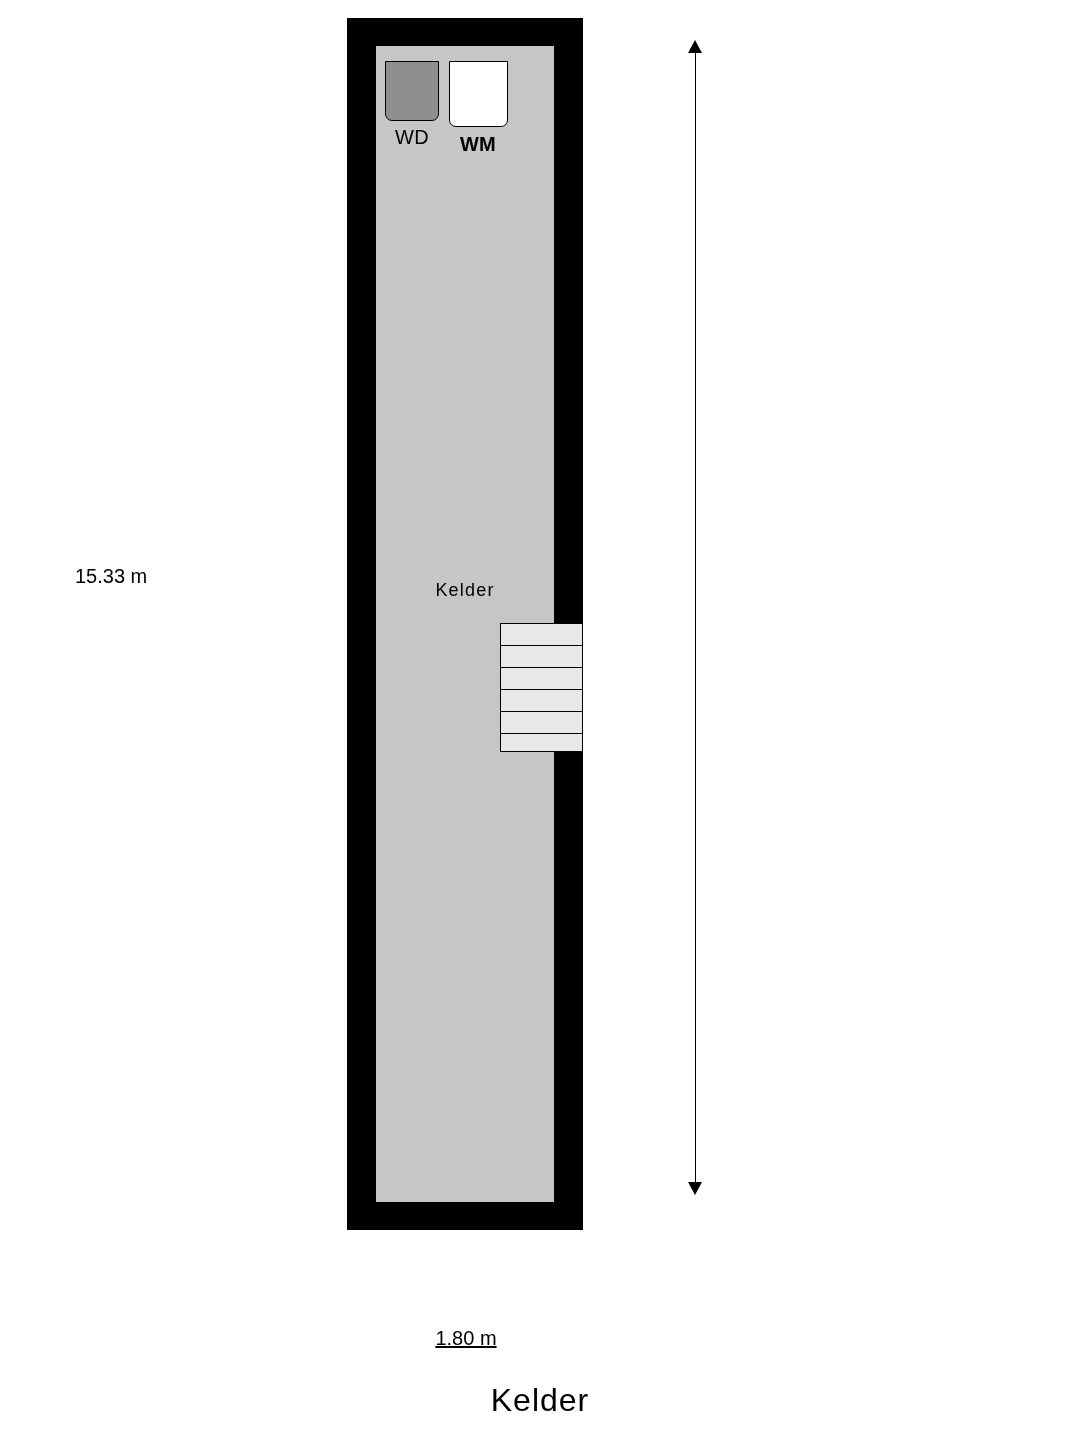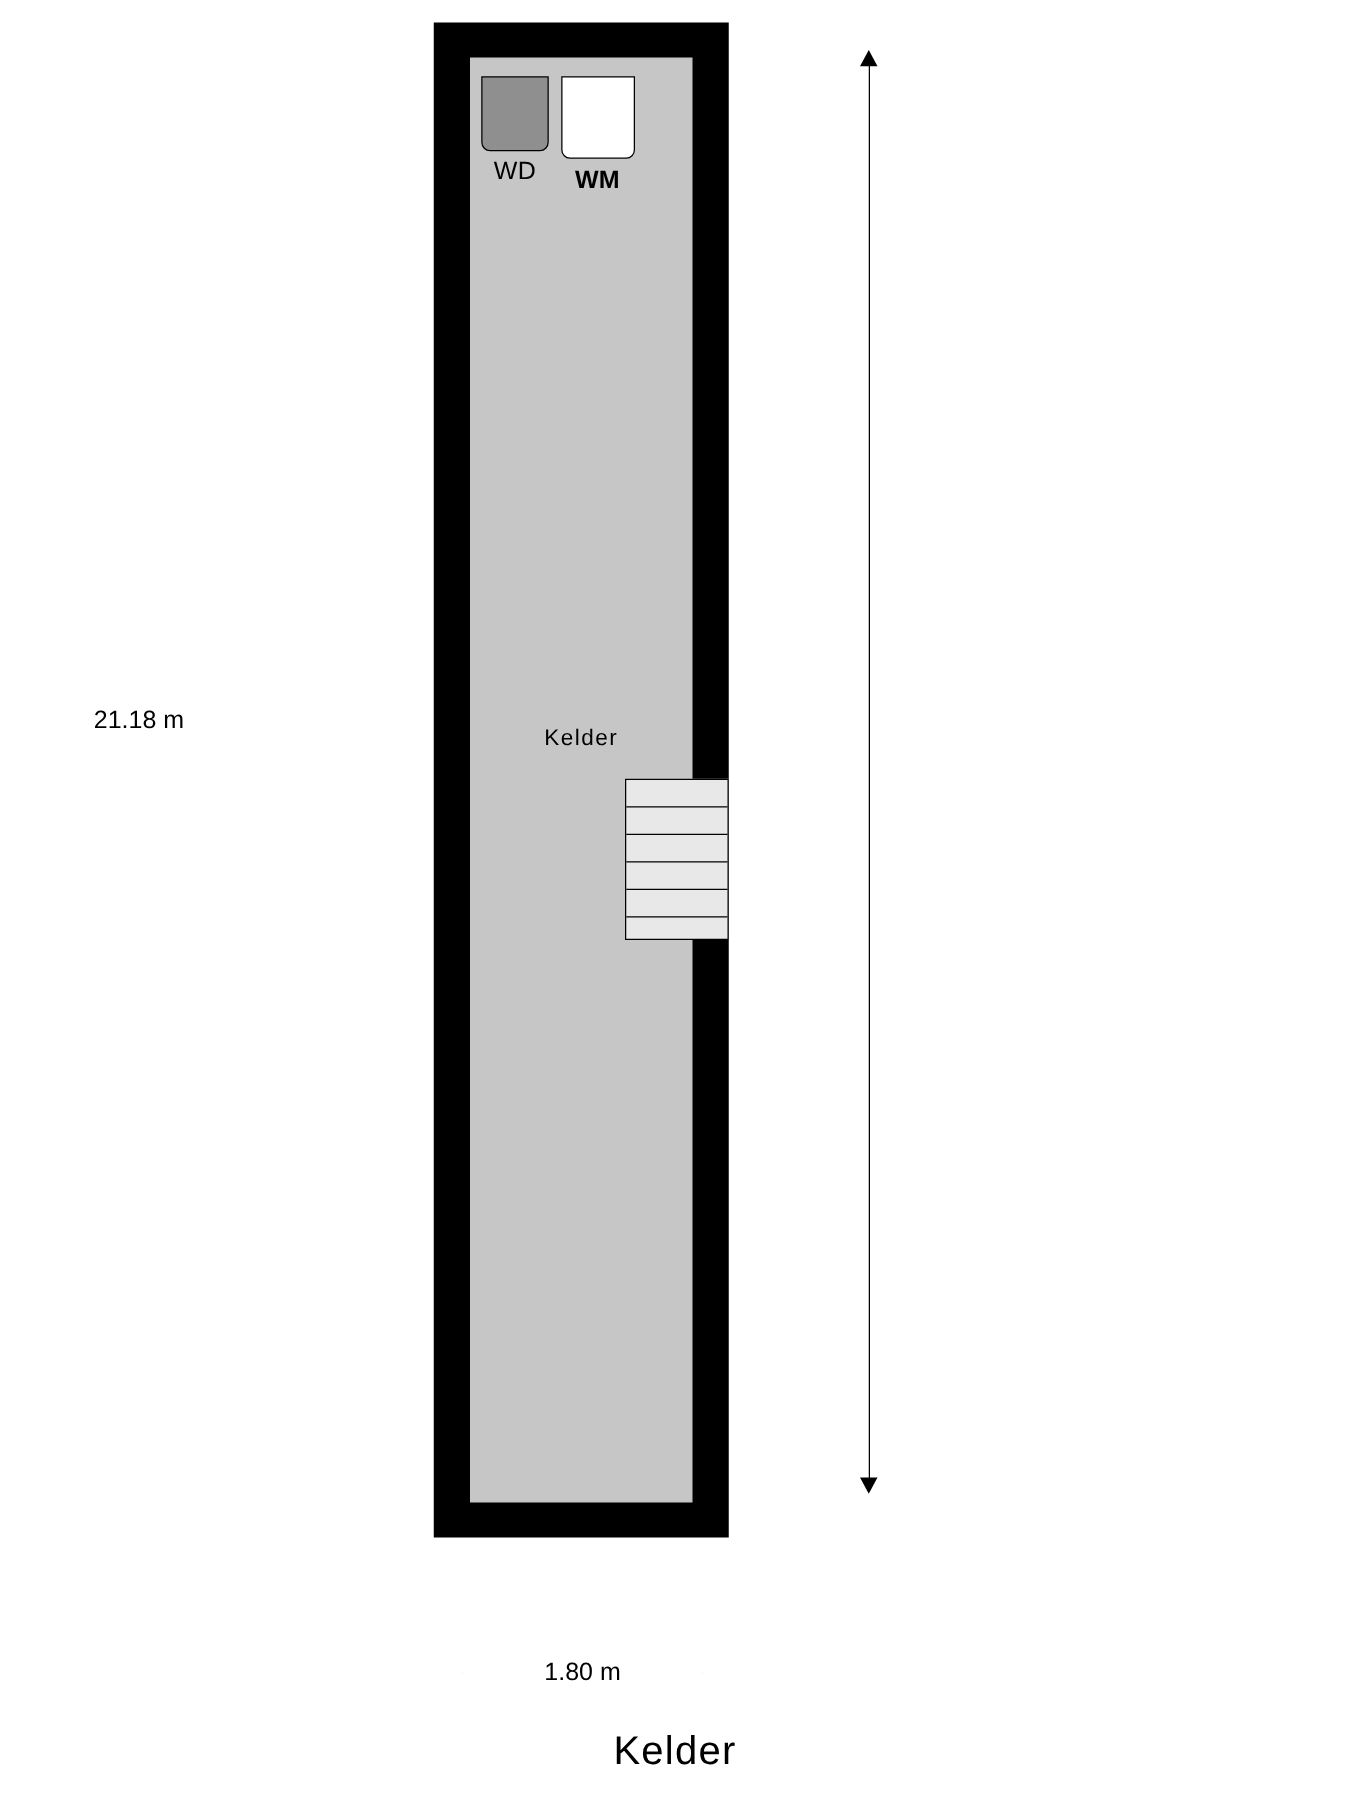--- a/index.html
+++ b/index.html
@@ -195,20 +195,21 @@
   #dim-horizontal-label {
     position: absolute;
     left: 0;
     top: 0;
     width: 192px;
     text-align: center;
     font-size: 20px;
     background: #ffffff;
     padding: 2px 0;
     box-sizing: border-box;
+    text-decoration: underline;
   }
 
   
   #plan-title {
     position: absolute;
     left: 0;
     top: 1382px;
     width: 1080px;
     text-align: center;
     font-size: 32px;
@@ -241,21 +242,21 @@
     </div>
 
   </div>
 </div>
 
 <div id="dim-vertical">
   <div class="arrow-up"></div>
   <div class="line"></div>
   <div class="arrow-down"></div>
 </div>
-<div id="dim-vertical-label">21.18 m</div>
+<div id="dim-vertical-label">15.33 m</div>
 
 <div id="dim-horizontal">
   <div class="arrow-left"></div>
   <div class="line"></div>
   <div class="arrow-right"></div>
   <div id="dim-horizontal-label">1.80 m</div>
 </div>
 
 <div id="plan-title">Kelder</div>
 

